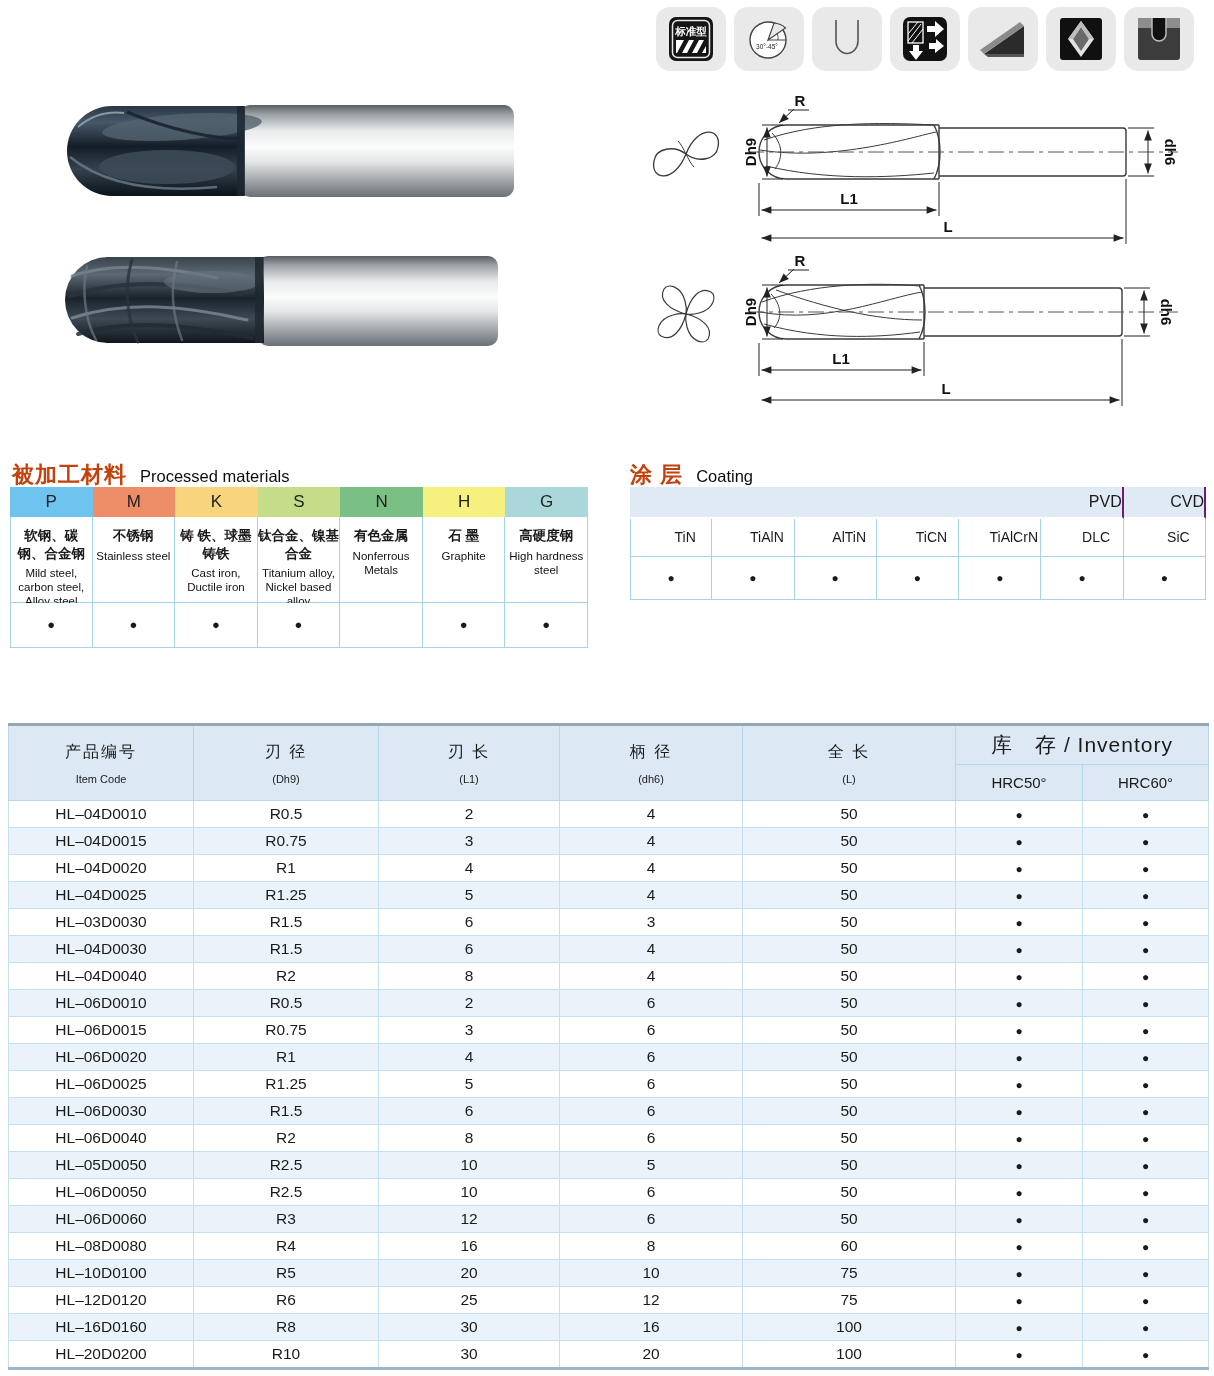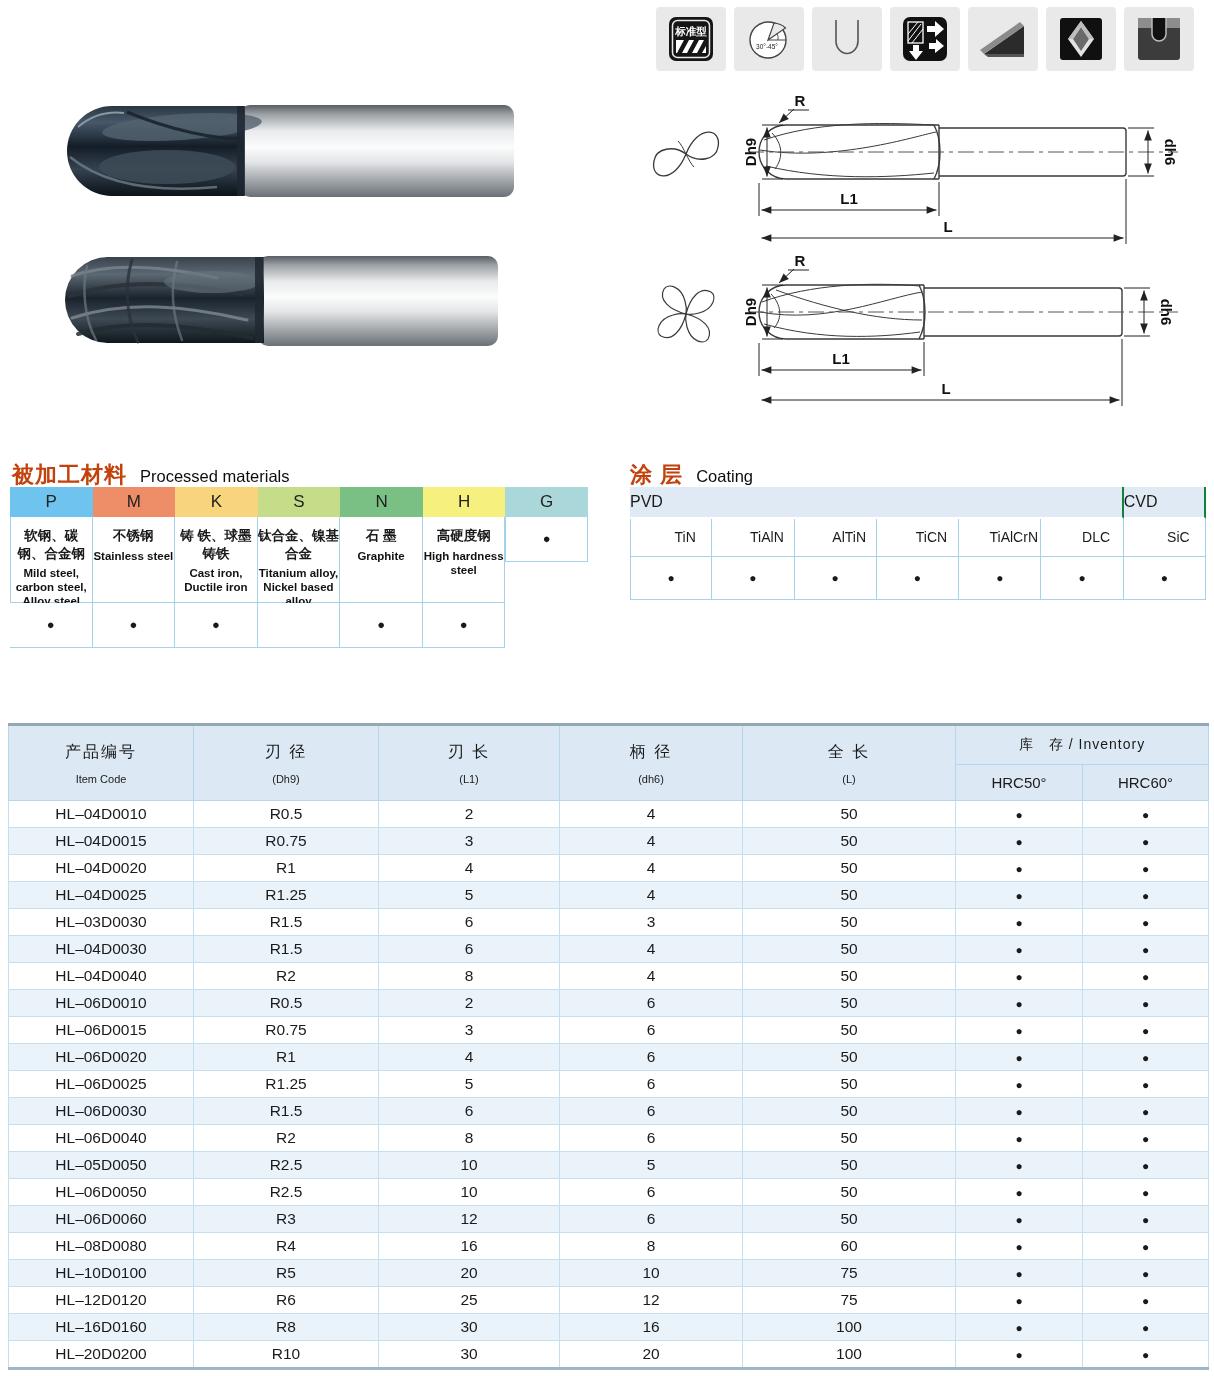--- a/index.html
+++ b/index.html
@@ -2,50 +2,50 @@
 <html lang="zh"><head>
 <meta charset="utf-8">
 <style>
   html,body{margin:0;padding:0;background:#fff;}
   body{width:1214px;height:1376px;position:relative;font-family:"Liberation Sans",sans-serif;color:#1a1a1a;overflow:hidden;}
   .abs{position:absolute;}
   svg text{font-family:"Liberation Sans",sans-serif;}
 
   
   .icons-row{position:absolute;left:656px;top:7px;display:flex;gap:8px;}
-  .icon-tile{width:70px;height:64px;background:#e9e9e9;border-radius:4px;display:flex;align-items:center;justify-content:center;}
+  .icon-tile{width:70px;height:64px;background:#e9e9e9;border-radius:14px;display:flex;align-items:center;justify-content:center;}
 
   
   .sec-title{position:absolute;display:flex;align-items:baseline;gap:13px;}
   .sec-title .zh{font-size:22px;font-weight:bold;color:#c2410c;letter-spacing:1px;}
   .sec-title .en{font-size:16.5px;color:#0d0d0d;margin-top:20px;}
 
   
   #mat-grid{position:absolute;left:10px;top:487px;width:578px;display:grid;grid-template-columns:repeat(7,1fr);}
   .mat-code{height:30px;line-height:30px;text-align:center;font-size:17px;color:#222;}
   .mat-name{background:#fff;border-right:1px solid #a5d2ea;border-bottom:1px solid #a5d2ea;text-align:center;height:86px;padding-top:10px;box-sizing:border-box;}
   .mat-name.first,.mat-dot.first{border-left:1px solid #a5d2ea;}
   .mzh{font-size:13.5px;font-weight:bold;line-height:1.3;}
-  .men{font-size:11.5px;line-height:1.22;margin-top:4px;color:#111;font-weight:bold;}
+  .men{font-size:11.5px;line-height:1.22;margin-top:4px;color:#111;}
   .mat-dot{background:#fff;border-right:1px solid #a5d2ea;border-bottom:1px solid #a5d2ea;height:44px;line-height:44px;text-align:center;font-size:13px;}
 
   
   #coat-grid{position:absolute;left:630px;top:487px;width:576px;display:grid;grid-template-columns:repeat(7,1fr);}
-  .coat-group{background:#dfeaf5;height:30px;line-height:30px;text-align:left;font-size:16px;border-bottom:2px solid #fff;border-right:2px solid #15803d;}
+  .coat-group{background:#dfeaf5;height:30px;line-height:30px;text-align:right;font-size:16px;border-bottom:2px solid #fff;border-right:2px solid #701a75;}
   .coat-group:last-child{border-right:none;}
   .coat-name{background:#fff;border-right:1px solid #a5d2ea;border-bottom:1px solid #a5d2ea;height:37px;line-height:37px;text-align:center;font-size:14px;padding-left:28px;}
   .coat-name.first,.coat-dot.first{border-left:1px solid #a5d2ea;}
   .coat-dot{background:#fff;border-right:1px solid #a5d2ea;border-bottom:1px solid #a5d2ea;height:42px;line-height:42px;text-align:center;font-size:12px;}
 
   
   #prod-table{position:absolute;left:8px;top:723px;width:1200px;border-collapse:collapse;table-layout:fixed;border-top:3px solid #93a7b5;border-bottom:3px solid #9fb6c6;border-radius:16px;}
   #prod-table th{background:#dce9f5;border:1px solid #b5d7ec;font-weight:normal;padding:0;}
   #prod-table .hzh{font-size:16px;letter-spacing:2px;}
   #prod-table .hen{font-size:11px;margin-top:10px;text-align:center;}
-  #prod-table th.inv{height:38px;font-size:14px;letter-spacing:1px;}
+  #prod-table th.inv{height:38px;font-size:21px;letter-spacing:1px;}
   #prod-table th.sub{height:35px;font-size:15px;}
   #prod-table td{height:26px;border:1px solid #c6dff0;text-align:center;font-size:15.5px;background:#fff;padding:0;}
   #prod-table tr.alt td{background:#eaf3fa;}
   #prod-table .dot{font-size:12px;}
 </style>
 </head>
 <body>
 
 <div>
 
@@ -305,20 +305,24 @@
         <div class="mzh">不锈钢</div>
         <div class="men">Stainless steel</div>
       </div>
       <div class="mat-name">
         <div class="mzh">铸 铁、球墨铸铁</div>
         <div class="men">Cast iron, Ductile iron</div>
       </div>
       <div class="mat-name">
         <div class="mzh">钛合金、镍基合金</div>
         <div class="men">Titanium alloy, Nickel based alloy</div>
+      </div>
+      <div class="mat-name">
+        <div class="mzh">有色金属</div>
+        <div class="men">Nonferrous Metals</div>
       </div>
       <div class="mat-name">
         <div class="mzh">石 墨</div>
         <div class="men">Graphite</div>
       </div>
       <div class="mat-name">
         <div class="mzh">高硬度钢</div>
         <div class="men">High hardness steel</div>
       </div>
       <div class="mat-dot first">●</div>

